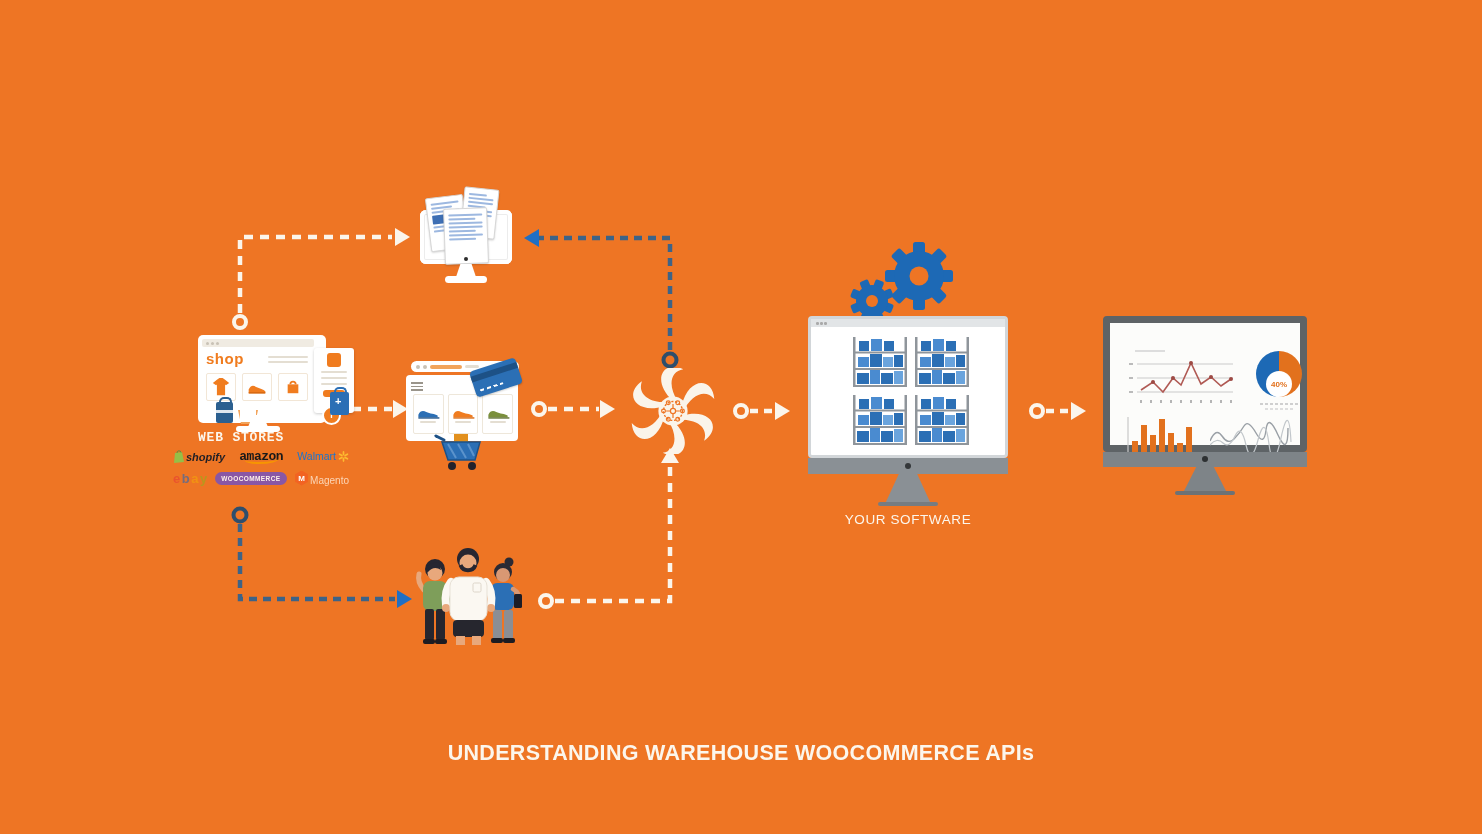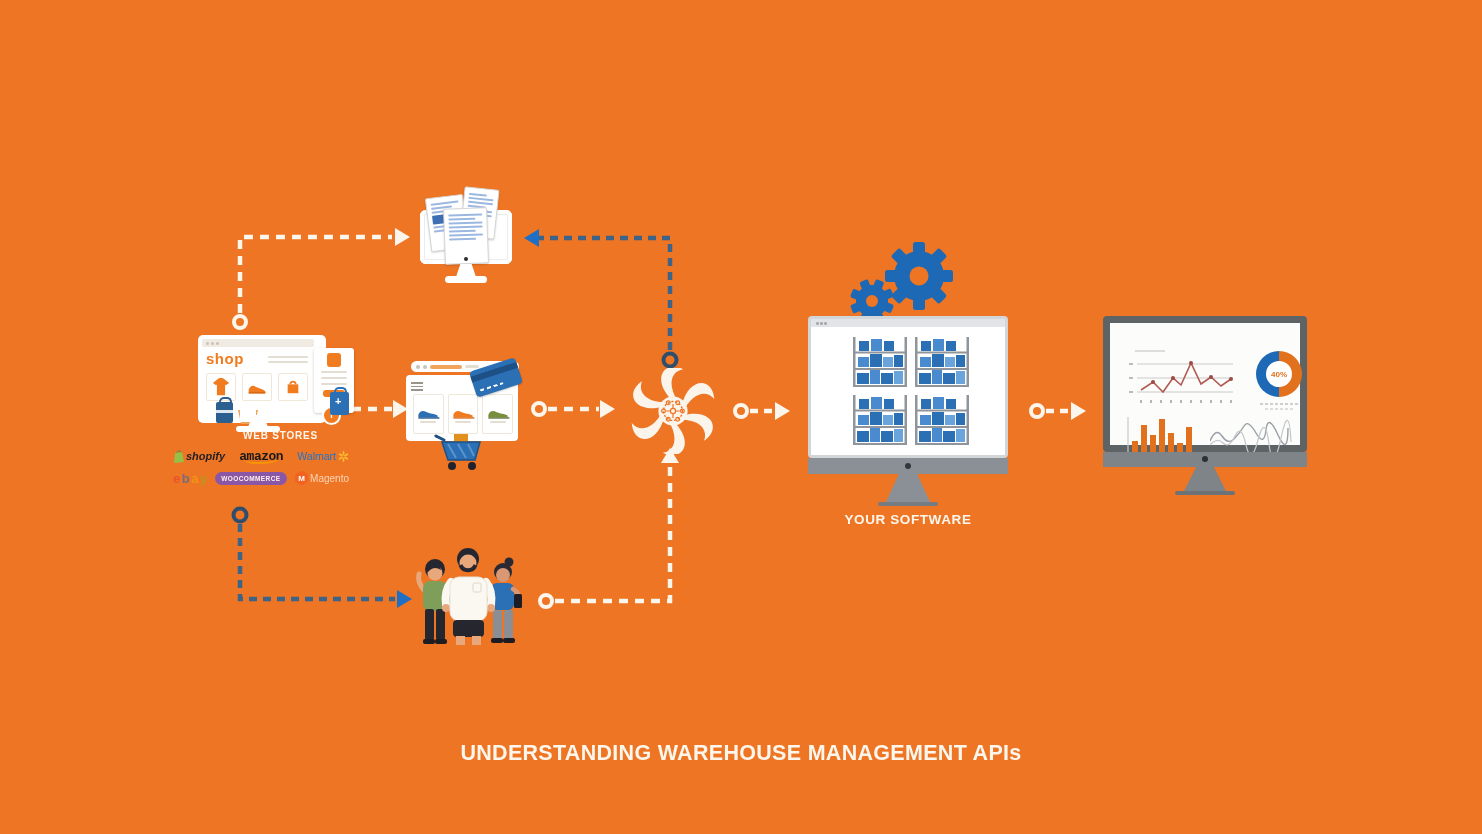--- a/index.html
+++ b/index.html
@@ -55,25 +55,25 @@
   .bag.b1{left:46px;top:72px;width:17px;height:21px;background:#2B5F8F;}
   .bag.b1::before{content:"";position:absolute;left:3px;top:-5px;width:9px;height:8px;
     border:2px solid #2B5F8F;border-bottom:none;border-radius:5px 5px 0 0;}
   .bag.b1::after{content:"";position:absolute;left:0;top:8px;width:17px;height:3px;background:#fff;opacity:.85;}
   .basket{left:68px;top:80px;width:16px;height:12px;border:2px solid #F2A45B;border-top:none;
     clip-path:polygon(0 0,100% 0,85% 100%,15% 100%);}
   .bag.b2{left:160px;top:62px;width:19px;height:23px;background:#2B6FB5;}
   .bag.b2::before{content:"";position:absolute;left:4px;top:-5px;width:9px;height:8px;
     border:2px solid #2B6FB5;border-bottom:none;border-radius:5px 5px 0 0;}
   .bag.b2::after{content:"+";position:absolute;left:5px;top:3px;color:#fff;font-size:11px;font-weight:bold;}
-  .ws-label{left:28px;top:100px;width:120px;text-align:right;color:#FCF6EC;
-    font-size:10px;font-weight:bold;letter-spacing:.8px;}
+  .ws-label{left:28px;top:100px;width:120px;text-align:left;color:#FCF6EC;
+    font-size:13px;font-weight:bold;letter-spacing:.8px;font-family:Liberation Mono, monospace;}
   .logos{left:0;top:115px;width:182px;}
   .lrow{display:flex;justify-content:space-between;align-items:center;padding:0 3px;height:22px;}
-  .lg{display:flex;align-items:center;gap:2px;}
+  .lg{display:flex;align-items:flex-end;gap:2px;}
   .lg-shopify span{font-size:11px;font-weight:bold;color:#201f25;font-style:italic;}
   .lg-amazon{position:relative;font-family:Liberation Mono, monospace;}
   .lg-amazon span{font-size:13px;font-weight:bold;color:#191919;letter-spacing:-.5px;}
   .lg-amazon::after{content:"";position:absolute;left:6px;bottom:0px;width:34px;height:7px;
     border-bottom:2px solid #F79500;border-radius:0 0 60% 40%;}
   .lg-walmart span{font-size:10.5px;font-weight:normal;color:#1A75CF;}
   .lg-ebay{opacity:.5;}
   .lg-ebay span{font-size:13px;font-weight:bold;letter-spacing:-.5px;}
   .lg-woo{background:#7F54B3;border-radius:7px;padding:3px 6px;opacity:.9;}
   .lg-woo span{color:#fff;font-size:6.5px;font-weight:bold;letter-spacing:.4px;}
@@ -114,29 +114,29 @@
   .sw-frame{left:0;top:0;width:194px;height:136px;background:#fff;border:3px solid #D2D6D9;border-radius:4px;}
   .sw-top{left:0;top:0;width:194px;height:8px;background:#E2E5E7;}
   .sw-top i{position:absolute;left:5px;top:3px;width:2.5px;height:2.5px;border-radius:50%;
     background:#aaa;box-shadow:4px 0 0 #aaa,8px 0 0 #aaa;}
   .sw-chin{left:0;top:142px;width:200px;height:16px;background:#8A9095;}
   .sw-chin i{position:absolute;left:97px;top:5px;width:6px;height:6px;border-radius:50%;background:#34373a;}
   .sw-stand{left:77px;top:158px;width:46px;height:30px;background:#8A9095;
     clip-path:polygon(30% 0,70% 0,100% 100%,0 100%);}
   .sw-shadow{left:70px;top:186px;width:60px;height:4px;background:#767c81;border-radius:2px;}
   .sw-label{left:0;top:196px;width:200px;text-align:center;color:#FCF6EC;
-    font-size:13.5px;font-weight:bold;letter-spacing:.6px;}
+    font-size:13.5px;font-weight:normal;letter-spacing:.6px;}
 
   
   .an{left:1103px;top:316px;width:206px;height:180px;}
   .an-frame{left:0;top:0;width:190px;height:122px;background:#FCFCFA;border:7px solid #5E6366;border-radius:4px;}
   .an-line{left:17px;top:27px;}
   .an-donut{left:146px;top:28px;width:46px;height:46px;border-radius:50%;
     background:conic-gradient(#E2711D 0 50%, #1D69B5 50% 100%);
-    display:flex;align-items:center;justify-content:center;}
+    display:flex;align-items:flex-end;justify-content:center;}
   .an-donut .hole{width:26px;height:26px;border-radius:50%;background:#fff;
     display:flex;align-items:center;justify-content:center;}
   .an-donut .hole span{font-size:8px;font-weight:bold;color:#E2711D;}
   .an-dash{left:150px;top:80px;width:40px;height:2px;
     background:repeating-linear-gradient(90deg,#cfcfcf 0 3px,transparent 3px 5px);}
   .an-dash2{left:155px;top:85px;width:30px;height:2px;
     background:repeating-linear-gradient(90deg,#dedede 0 3px,transparent 3px 5px);}
   .an-bars{left:14px;top:92px;}
   .an-waves{left:100px;top:96px;}
   .an-chin{left:0;top:136px;width:204px;height:15px;background:#7E8488;}
@@ -607,15 +607,15 @@
         <path d="M0 26 q7 -8 13 -2 t12 -7 t11 9 t12 -5 t11 4 t12 -6 t10 4" fill="none" stroke="#C2C7CB" stroke-width="1.2"></path>
       </svg>
     </div>
     <div class="abs an-chin">
         <i></i>
       </div>
     <div class="abs an-stand"></div>
     <div class="abs an-shadow"></div>
   </div>
 
-  <div class="abs title">UNDERSTANDING WAREHOUSE MANAGEMENT APIs</div>
+  <div class="abs title">UNDERSTANDING WAREHOUSE WOOCOMMERCE APIs</div>
 
 </div>
 
 </body></html>

